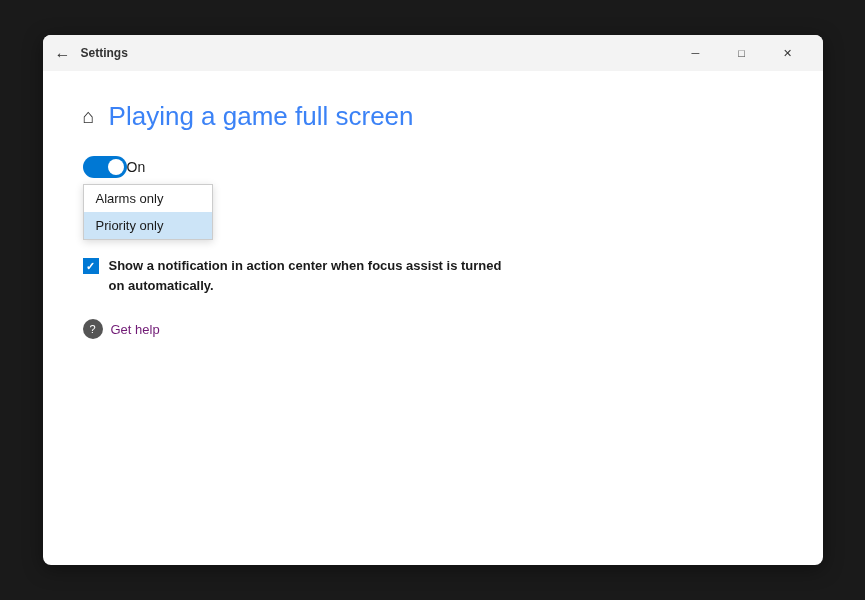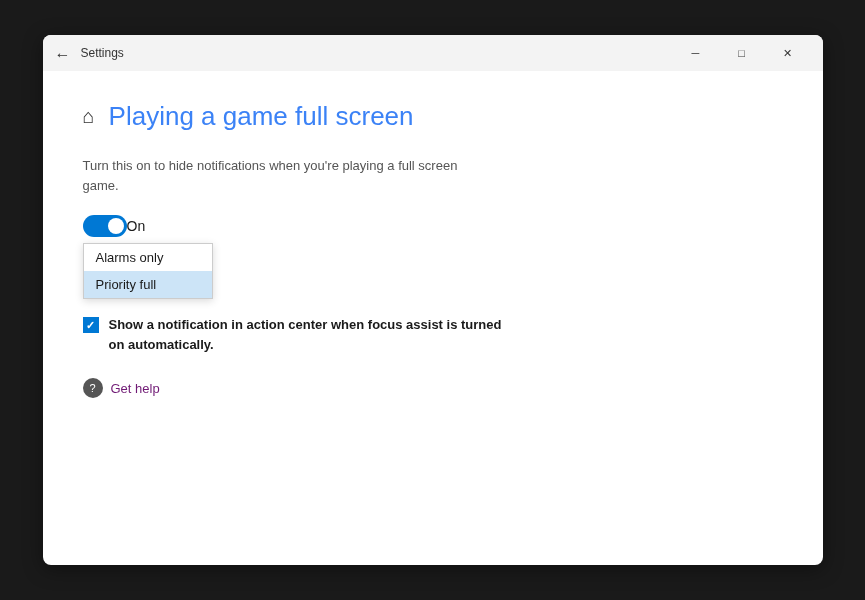--- a/index.html
+++ b/index.html
@@ -34,20 +34,21 @@
       font-size: 16px;
       cursor: pointer;
       color: #333;
       margin-right: 10px;
       user-select: none;
     }
     .titlebar-title {
       font-size: 12px;
       color: #333;
       flex: 1;
+      font-weight: bold;
     }
     .titlebar-controls {
       display: flex;
       gap: 0;
     }
     .titlebar-btn {
       width: 46px;
       height: 36px;
       display: flex;
       align-items: center;
@@ -207,31 +208,30 @@
     </div>
   </div>
 
   <div class="content">
 
     <div class="page-header">
       <span class="home-icon">⌂</span>
       <span class="page-title">Playing a game full screen</span>
     </div>
 
-    <p class="description">Turn this on to hide notifications when you're playing a full screen game.</p>
 
     <div class="toggle-row">
       <div class="toggle"></div>
       <span class="toggle-label">On</span>
     </div>
 
     <div class="dropdown-container">
       <div class="dropdown-menu">
         <span class="dropdown-item">Alarms only</span>
-        <span class="dropdown-item selected">Priority full</span>
+        <span class="dropdown-item selected">Priority only</span>
       </div>
     </div>
 
     <div class="checkbox-row">
       <div class="checkbox">
         <span class="checkbox-check">✓</span>
       </div>
       <span class="checkbox-label">Show a notification in action center when focus assist is turned on automatically.</span>
     </div>
 

